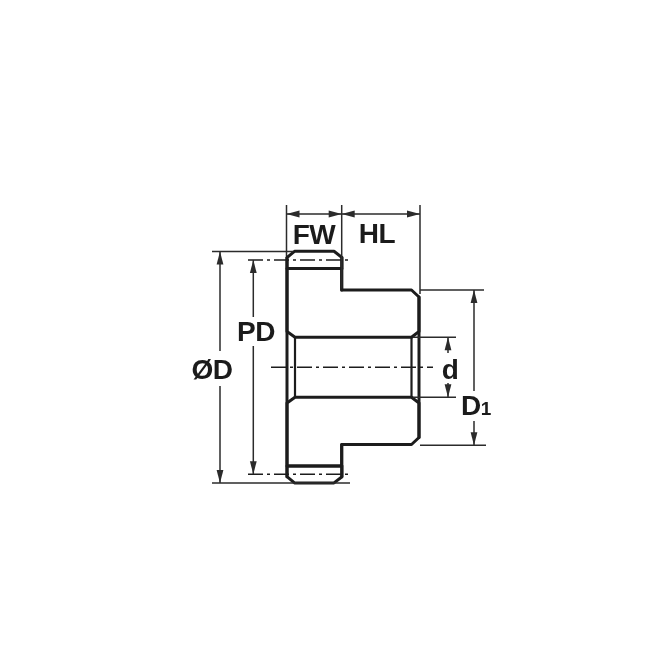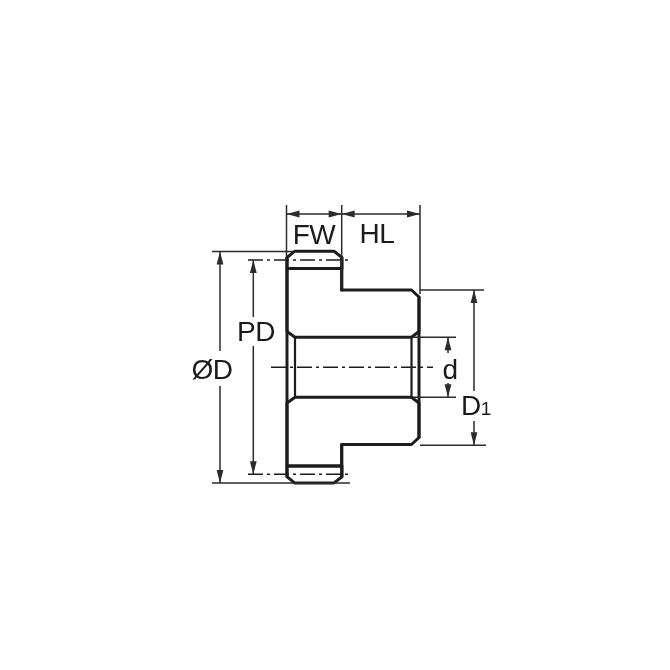--- a/index.html
+++ b/index.html
@@ -1,16 +1,16 @@
 <!DOCTYPE html>
 <html><head>
 <meta charset="utf-8">
 <style>
   html, body { margin: 0; padding: 0; background: #ffffff; }
-  .stage { width: 670px; height: 670px; position: relative; background: #ffffff; }
+  .stage { width: 670px; height: 670px; position: relative; background: #ffffff; font-weight: bold; }
   svg { display: block; }
   text {
     font-family: "Liberation Sans", sans-serif;
     font-size: 28px;
     letter-spacing: -0.5px;
   }
   .sub { font-size: 19px; }
   .thick  { stroke-width: 3;   fill: none; stroke-linejoin: round; stroke-linecap: round; }
   .med    { stroke-width: 2.2; fill: none; stroke-linecap: butt; }
   .thin   { stroke-width: 1.5; fill: none; stroke-linecap: butt; }

